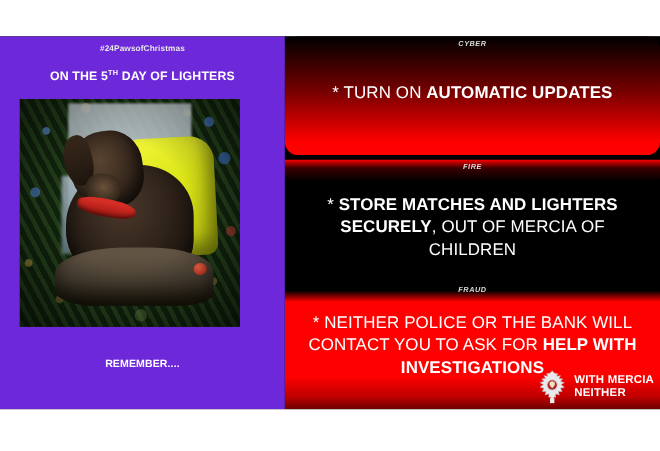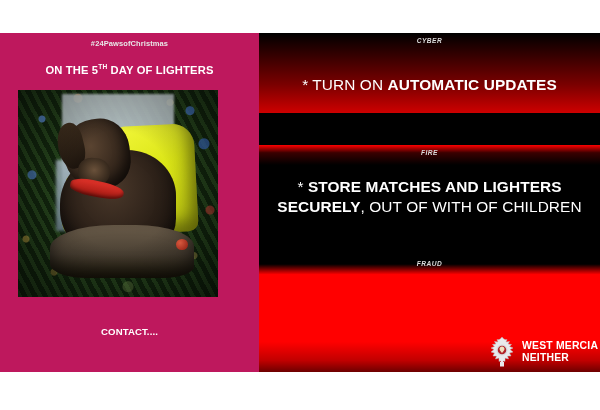--- a/index.html
+++ b/index.html
@@ -17,21 +17,21 @@
     width: 600px; height: 339px;
     background: #000000;
     overflow: hidden;
   }
 
   
   #left-panel {
     position: absolute;
     left: 0; top: 0;
     width: 259px; height: 339px;
-    background: #be185d;
+    background: #6d28d9;
     overflow: hidden;
   }
 
   #hashtag {
     position: absolute;
     top: 6px; left: 0; width: 259px;
     text-align: center;
     color: #e8e8e8;
     font-size: 7.5px;
     font-weight: 700;
@@ -227,21 +227,21 @@
     text-align: center;
     color: #ffffff;
     font-size: 15.4px;
     font-weight: 400;
     line-height: 1.33;
     letter-spacing: .1px;
   }
   .sec-body b { font-weight: 800; }
 
   
-  #sec-cyber { top: 0; height: 80px; }
+  #sec-cyber { top: 0; height: 108px; border-radius: 12px; }
   #sec-cyber .fill {
     position: absolute; left: 0; top: 0; width: 341px; height: 112px;
     background: linear-gradient(180deg, #000000 0%, #7a0000 46%, #ff0000 86%, #ff0000 100%);
   }
   #sec-cyber .sec-body { top: 42px; }
 
   
   #sec-fire { top: 112px; height: 111px; }
   #sec-fire .fill {
     position: absolute; left: 0; top: 0; width: 341px; height: 111px;
@@ -295,53 +295,54 @@
       <div class="dog-head"></div>
       <div class="dog-ear"></div>
       <div class="dog-snout"></div>
       <div class="collar"></div>
       <div class="ball"></div>
       <div class="vignette"></div>
     </div>
 
     <div id="remember-text">
       <br>
-      <span>CONTACT....</span>
+      <span>REMEMBER....</span>
     </div>
 
   </div>
 
   <div id="right-panel">
 
     <div class="section" id="sec-cyber">
       <div class="fill"></div>
       <div class="sec-label">CYBER</div>
       <div class="sec-body"><span>* TURN ON </span><b>AUTOMATIC UPDATES</b><span></span></div>
     </div>
 
     <div class="section" id="sec-fire">
       <div class="fill"></div>
       <div class="sec-label">FIRE</div>
-      <div class="sec-body"><span>* </span><b>STORE MATCHES AND LIGHTERS SECURELY</b><span>, OUT OF WITH OF CHILDREN</span></div>
+      <div class="sec-body"><span>* </span><b>STORE MATCHES AND LIGHTERS SECURELY</b><span>, OUT OF MERCIA OF CHILDREN</span></div>
     </div>
 
     <div class="section" id="sec-fraud">
       <div class="fill"></div>
       <div class="sec-label">FRAUD</div>
+      <div class="sec-body"><span>* NEITHER POLICE OR THE BANK WILL CONTACT YOU TO ASK FOR </span><b>HELP WITH INVESTIGATIONS</b><span></span></div>
 
       <div id="wmp-logo">
         <svg id="wmp-badge" viewBox="0 0 60 64">
           <path d="M30 2 C33 7 37 8 40 7 L38 12 L45 11 L42 16 L49 17 L45 21 L52 24 L46 27 L52 32 L45 34 L48 40 L41 40 L43 46 L36 44 L36 51 L30 47 L24 51 L24 44 L17 46 L19 40 L12 40 L15 34 L8 32 L14 27 L8 24 L15 21 L11 17 L18 16 L15 11 L22 12 L20 7 C23 8 27 7 30 2 Z" fill="#e9eaec" stroke="#b9bcc2" stroke-width="1"></path>
           <circle cx="30" cy="28" r="11" fill="#d8dade"></circle>
           <circle cx="30" cy="28" r="8.5" fill="#b0232a"></circle>
           <path d="M30 21 C33 21 35 23 35 26 C35 29 32 31 30 34 C28 31 25 29 25 26 C25 23 27 21 30 21 Z" fill="#efe2c0"></path>
           <rect x="26" y="52" width="8" height="9" fill="#e9eaec"></rect>
           <path d="M24 45 L36 45 L30 56 Z" fill="#e9eaec"></path>
         </svg>
         <div id="wmp-text">
-          <div>WEST MERCIA</div>
+          <div>WITH MERCIA</div>
           <div>NEITHER</div>
         </div>
       </div>
     </div>
 
   </div>
 </div>
 
 </body></html>

